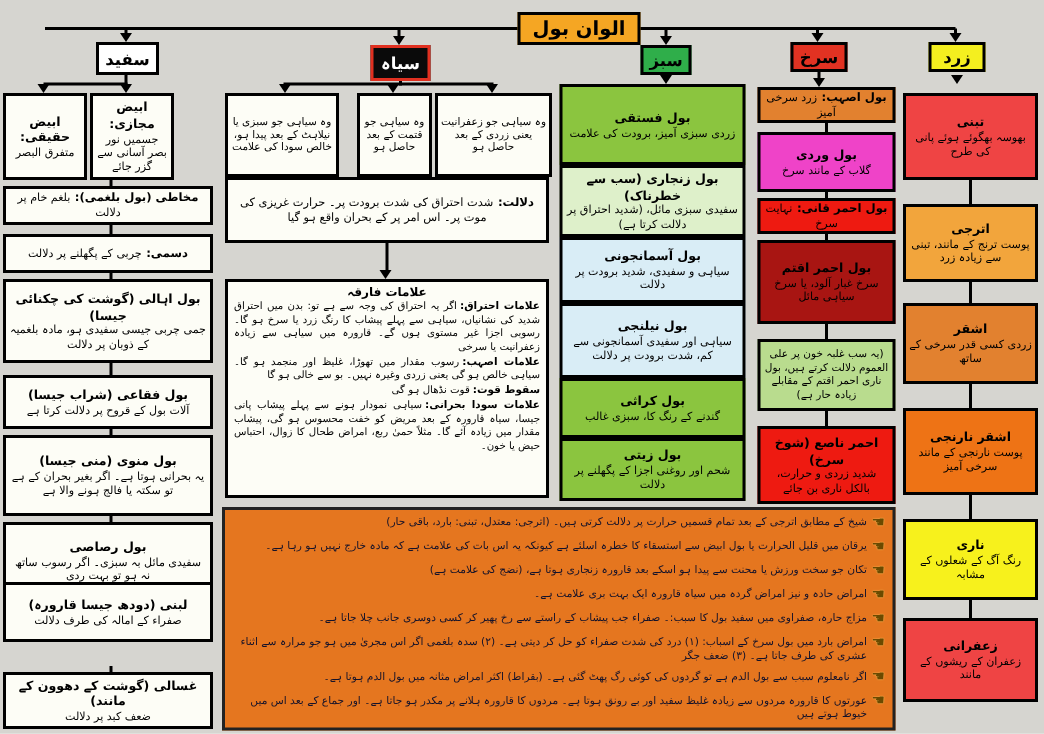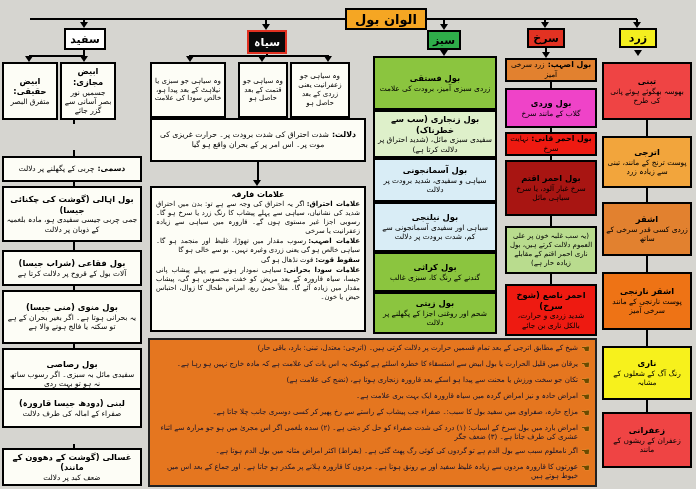--- a/index.html
+++ b/index.html
@@ -88,20 +88,23 @@
 
   <div class="vl" style="left:73px;top:120px;height:4px"></div>
   <div class="vl" style="left:73px;top:150px;height:6px"></div>
   <div class="vl" style="left:73px;top:182px;height:4px"></div>
   <div class="vl" style="left:73px;top:242px;height:8px"></div>
   <div class="vl" style="left:73px;top:286px;height:4px"></div>
   <div class="vl" style="left:73px;top:344px;height:4px"></div>
   <div class="vl" style="left:73px;top:400px;height:4px"></div>
   <div class="vl" style="left:73px;top:444px;height:4px"></div>
 
+  <div class="box inl" style="left:2px;top:124px;width:140px;height:26px">
+    <div class="txt"><span class="bt">مخاطی (بول بلغمی):</span><span>بلغم خام پر دلالت</span></div>
+  </div>
   <div class="box inl" style="left:2px;top:156px;width:140px;height:26px">
     <div class="txt"><span class="bt">دسمی:</span><span>چربی کے پگھلنے پر دلالت</span></div>
   </div>
   <div class="box" style="left:2px;top:186px;width:140px;height:56px">
     <div class="txt"><span class="bt">بول اہالی (گوشت کی چکنائی جیسا)</span><span>جمی چربی جیسی سفیدی ہو، مادہ بلغمیہ کے ذوبان پر دلالت</span></div>
   </div>
   <div class="box" style="left:2px;top:250px;width:140px;height:36px">
     <div class="txt"><span class="bt">بول فقاعی (شراب جیسا)</span><span>آلات بول کے قروح پر دلالت کرتا ہے</span></div>
   </div>
   <div class="box" style="left:2px;top:290px;width:140px;height:54px">
@@ -122,21 +125,21 @@
   <div class="ar" style="left:186px;top:56px"></div>
   <div class="ar" style="left:258px;top:56px"></div>
   <div class="ar" style="left:324px;top:56px"></div>
 
   <div class="box" style="left:150px;top:62px;width:76px;height:56px;font-size:7px">
     <div class="txt"><span>وہ سیاہی جو سبزی یا نیلاہٹ کے بعد پیدا ہو، خالص سودا کی علامت</span></div>
   </div>
   <div class="box" style="left:238px;top:62px;width:50px;height:56px;font-size:7px">
     <div class="txt"><span>وہ سیاہی جو قتمت کے بعد حاصل ہو</span></div>
   </div>
-  <div class="box" style="left:290px;top:62px;width:60px;height:56px;font-size:7px">
+  <div class="box" style="left:290px;top:62px;width:78px;height:56px;font-size:7px">
     <div class="txt"><span>وہ سیاہی جو زعفرانیت یعنی زردی کے بعد حاصل ہو</span></div>
   </div>
 
   <div class="box inl" style="left:150px;top:118px;width:216px;height:44px;font-size:7.6px">
     <div class="txt"><span class="bt">دلالت:</span><span>شدت احتراق کی شدت برودت پر۔ حرارت غریزی کی موت پر۔ اس امر پر کے بحران واقع ہو گیا</span></div>
   </div>
 
   <div class="vl" style="left:257px;top:162px;height:19px"></div>
   <div class="ar" style="left:253px;top:180px"></div>
 

